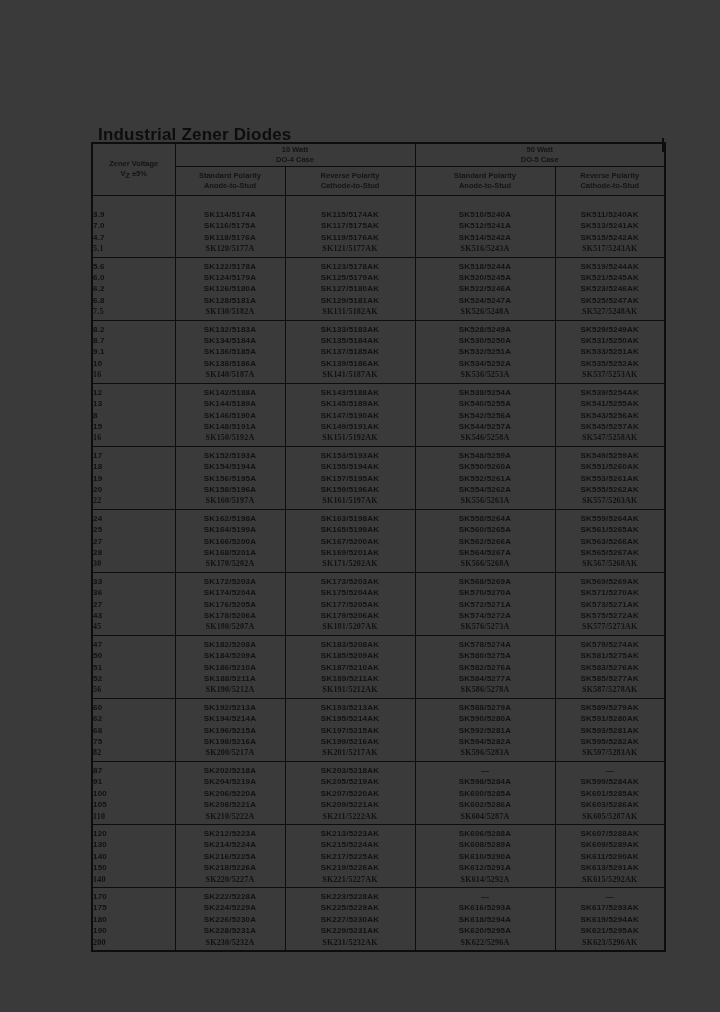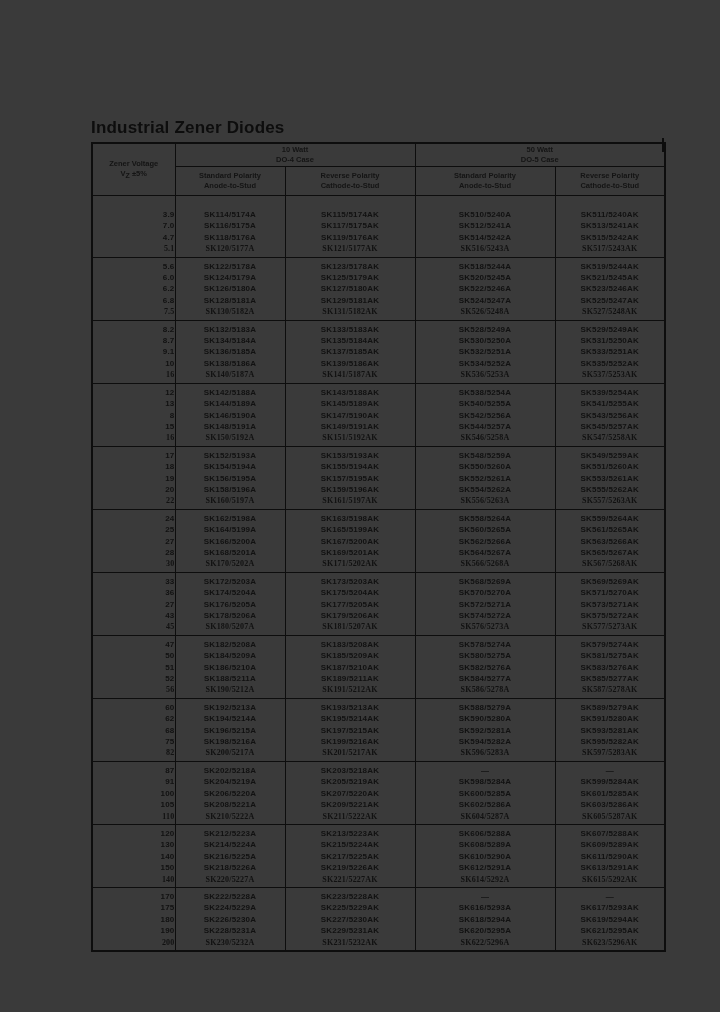--- a/index.html
+++ b/index.html
@@ -10,21 +10,21 @@
       overflow: hidden;
       font-family: "Liberation Sans", sans-serif;
       color: #0a0a0a;
     }
     .title {
       position: absolute;
       left: 91px; top: 118px;
       font-size: 17px; font-weight: bold;
       letter-spacing: 0.2px;
       color: #0d0d0d;
-      margin: 0;
+      margin: 7px;
     }
     .edge-mark {
       position: absolute; left: 662px; top: 138px;
       width: 2px; height: 14px; background: #0d0d0d;
     }
     table.zener {
       position: absolute;
       left: 91px; top: 142px;
       width: 573px;
       border-collapse: collapse;
@@ -53,21 +53,21 @@
       line-height: 11.4px;
       border-left: 1.5px solid #0d0d0d;
       border-right: 1.5px solid #0d0d0d;
       letter-spacing: 0.2px;
       color: #111;
     }
     tbody.grp { border-top: 1.5px solid #0d0d0d; }
     tbody.grp tr:first-child td { padding-top: 3px; }
     tbody.grp tr:last-child td { padding-bottom: 2px; font-family: Liberation Serif, serif; }
     tbody.spacer td { height: 10px; border-left: 1.5px solid #0d0d0d; border-right: 1.5px solid #0d0d0d; }
-    td.volt { text-align: right; }
+    td.volt { text-align: left; }
   </style>
 </head>
 <body>
 
 <h1 class="title">Industrial Zener Diodes</h1>
 <div class="edge-mark"></div>
 
 <table class="zener">
   <colgroup>
     <col class="c-volt">

